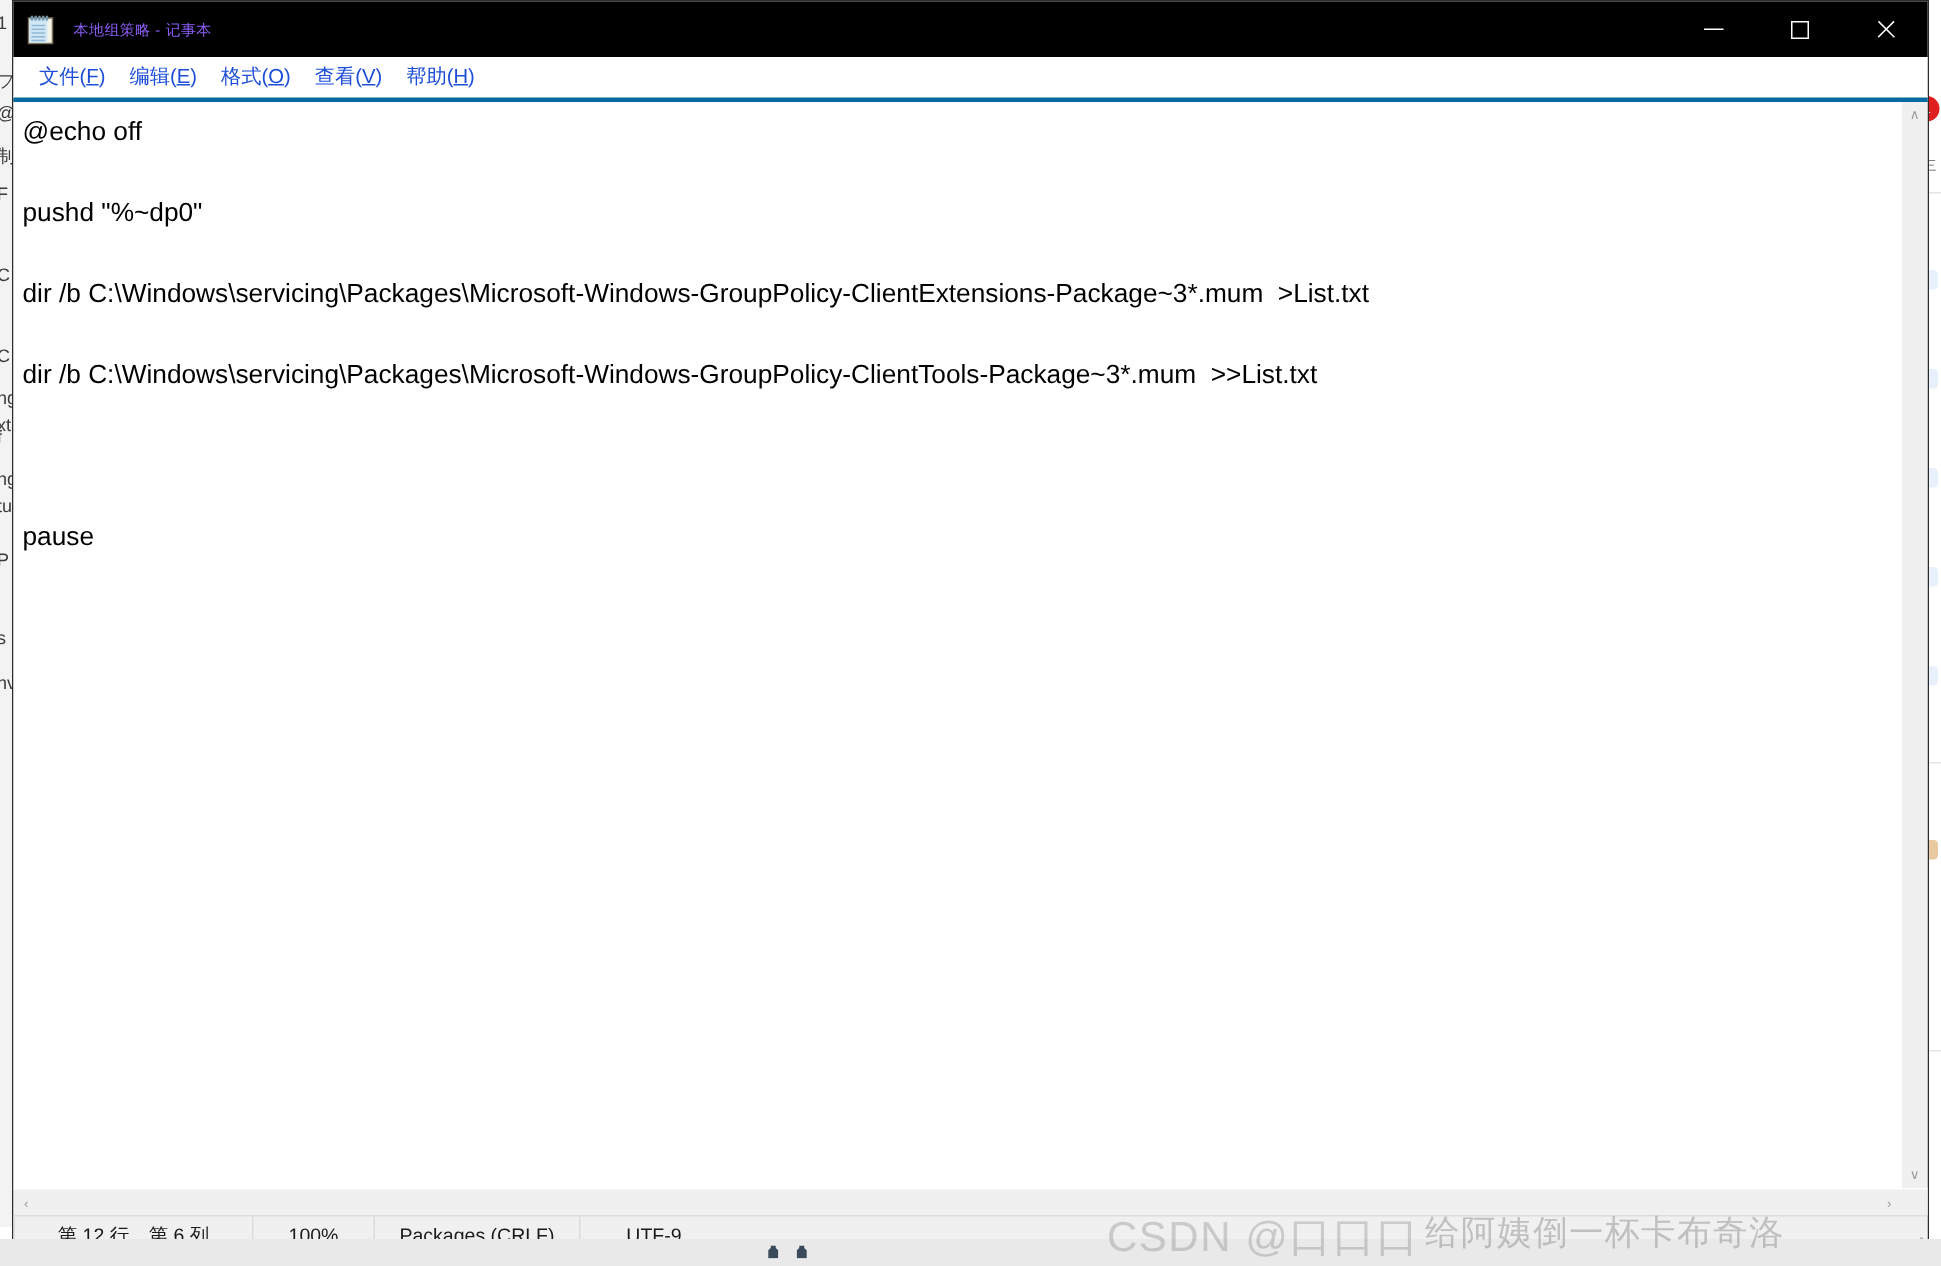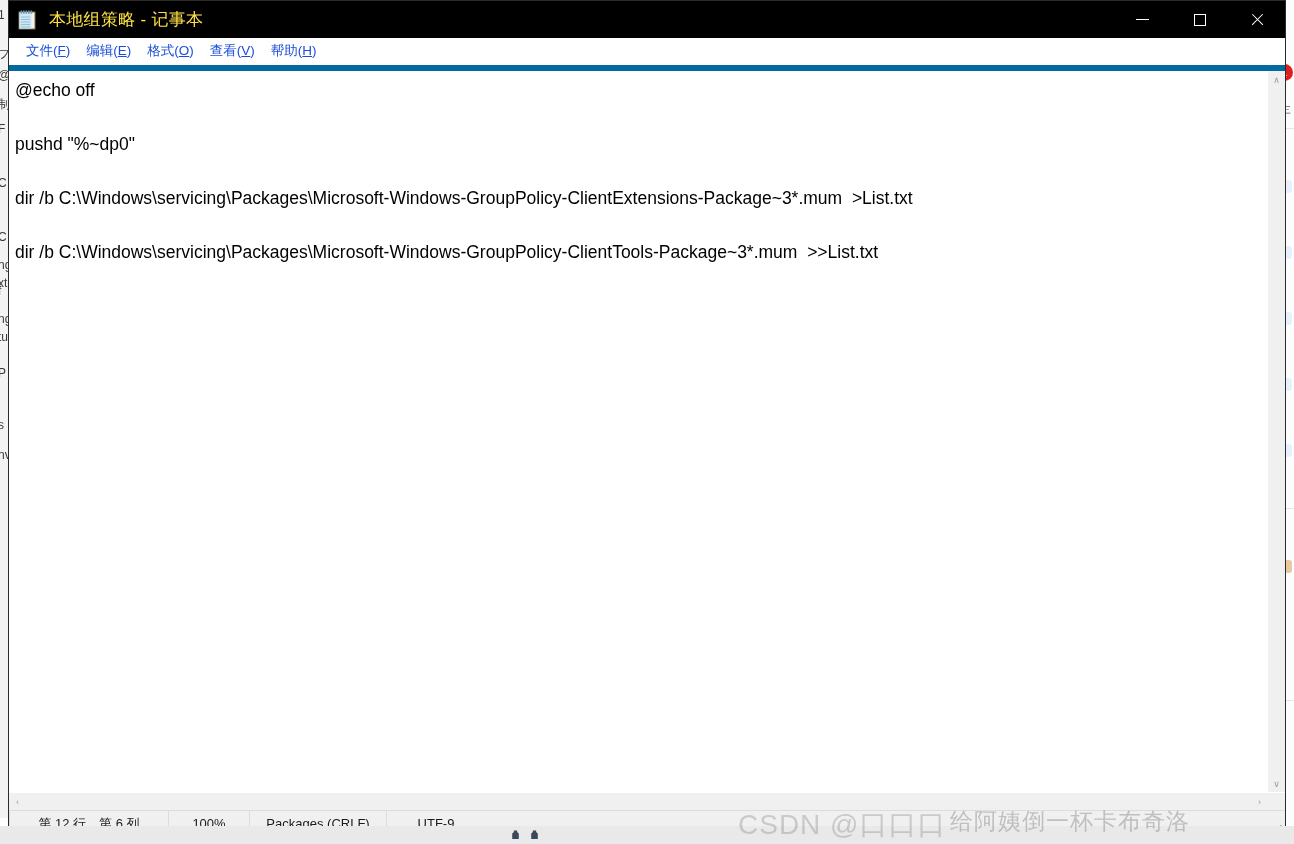--- a/index.html
+++ b/index.html
@@ -123,22 +123,22 @@
     position: relative;
   }
   #app-icon {
     margin-left: 8px;
     width: 22px; height: 22px;
     position: relative;
     flex: 0 0 auto;
   }
   #title-text {
     margin-left: 10px;
-    color: #fde047;
-    font-size: 17px;
+    color: #8b5cf6;
+    font-size: 10px;
     font-family: "Liberation Sans", "DejaVu Sans", sans-serif;
     letter-spacing: 0.3px;
     white-space: nowrap;
   }
   #window-controls {
     position: absolute;
     right: 0; top: 0;
     height: 37px;
     display: flex;
   }
@@ -179,21 +179,21 @@
     font-family: "Liberation Sans", "DejaVu Sans", sans-serif;
   }
   .menu-item u { text-decoration: underline; }
 
   
   #editor-area {
     flex: 1 1 auto;
     position: relative;
     display: flex;
     min-height: 0;
-    border-top: 6px solid #0369a1;
+    border-top: 3px solid #0369a1;
   }
   #text-canvas {
     flex: 1 1 auto;
     background: #ffffff;
     padding: 6px 0 0 6px;
     overflow: hidden;
     position: relative;
   }
   .code-line {
     font-family: "Liberation Sans", "DejaVu Sans", sans-serif;
@@ -401,20 +401,21 @@
         <div class="code-line">@echo off</div>
         <div class="code-line blank">&nbsp;</div>
         <div class="code-line">pushd "%~dp0"</div>
         <div class="code-line blank">&nbsp;</div>
         <div class="code-line">dir /b C:\Windows\servicing\Packages\Microsoft-Windows-GroupPolicy-ClientExtensions-Package~3*.mum  &gt;List.txt</div>
         <div class="code-line blank">&nbsp;</div>
         <div class="code-line">dir /b C:\Windows\servicing\Packages\Microsoft-Windows-GroupPolicy-ClientTools-Package~3*.mum  &gt;&gt;List.txt</div>
         <div class="code-line blank">&nbsp;</div>
         <div class="code-line blank">&nbsp;</div>
         <div class="code-line blank">&nbsp;</div>
+        <div class="code-line">pause</div>
       </div>
 
     <div id="vscroll">
       <div class="sb-arrow" id="vscroll-up">∧</div>
       <div class="sb-arrow" id="vscroll-down">∨</div>
     </div>
   </div>
 
   <div id="hscroll">
     <div class="sb-arrow" id="hscroll-left">‹</div>

